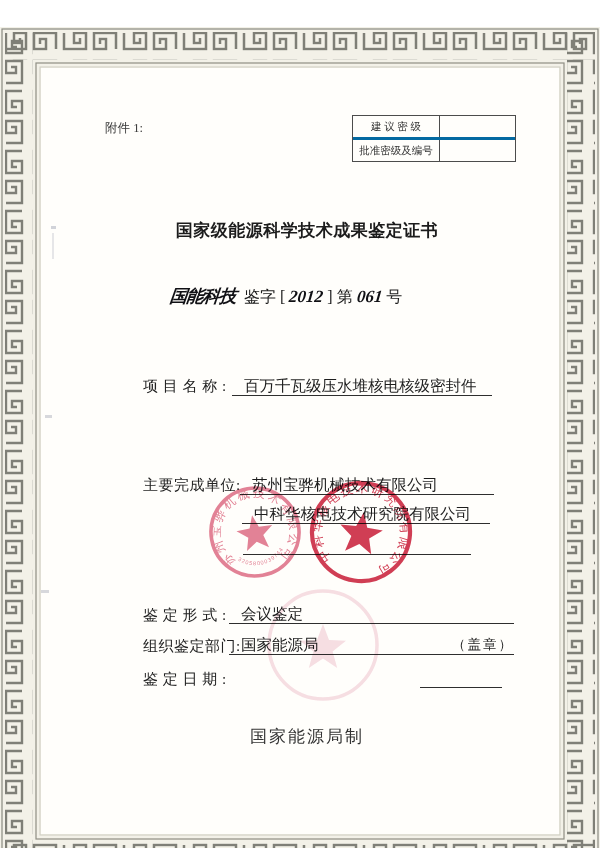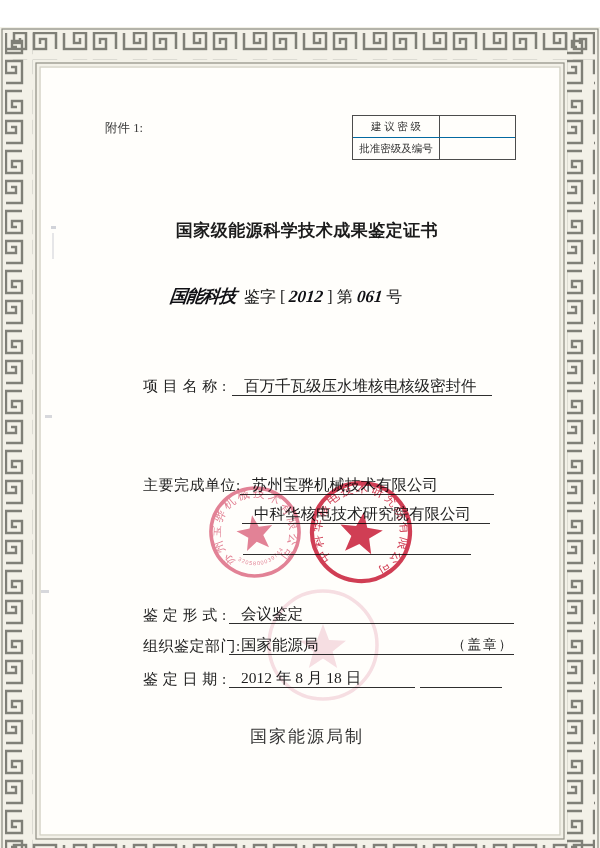--- a/index.html
+++ b/index.html
@@ -7,21 +7,21 @@
        font-family:"Liberation Serif","DejaVu Serif",serif;color:#222;}
   .page{position:relative;width:600px;height:848px;background:#ef4444;margin-top:27px;}
   .frame-svg{position:absolute;left:0;top:0;z-index:0;}
   .content{position:absolute;left:0;top:0;width:600px;height:848px;z-index:1;}
 
   .attachment{position:absolute;left:105px;top:93px;font-size:12.5px;color:#3a3a3a;}
 
   .cls-table{position:absolute;left:352px;top:88px;width:162px;
              border:1px solid #4c4c4c;border-collapse:collapse;}
   .cls-table .row{display:flex;height:21px;}
-  .cls-table .row + .row{border-top:1px solid #0369a1;}
+  .cls-table .row + .row{border-top:3px solid #0369a1;}
   .cls-table .lbl{width:86px;border-right:1px solid #4c4c4c;
                   font-size:10.5px;display:flex;align-items:center;justify-content:center;
                   color:#333;white-space:nowrap;}
   .cls-table .val{flex:1;}
 
   .title{position:absolute;left:42px;top:192px;width:530px;text-align:center;
          font-family:"Liberation Sans","DejaVu Sans",sans-serif;
          font-size:17px;font-weight:600;letter-spacing:0.5px;color:#1c1c1c;}
 
   .docline{position:absolute;left:170px;top:257px;font-size:16px;color:#1b1b1b;
@@ -116,21 +116,20 @@
     <div class="field-label" style="top:579px">鉴 定 形 式 :</div>
     <div class="uline pl" style="left:229px;top:577px;width:273px">会议鉴定</div>
 
     <div class="field-label" style="top:610px">组织鉴定部门:</div>
     <div class="uline pl dept-wrap" style="left:229px;top:608px;width:273px">
       <span>国家能源局</span>
       <span class="stamp-note">（盖章）</span>
     </div>
 
     <div class="field-label" style="top:643px">鉴 定 日 期 :</div>
-    <div class="uline pl" style="left:229px;top:641px;width:174px">2012 年 8 月 18 日</div>
     <div class="uline" style="left:420px;top:641px;width:82px"></div>
 
     <div class="footer">国家能源局制</div>
   </div>
 
   <svg class="seal" style="left:195px;top:445px;transform:rotate(-10deg)" width="120" height="120" viewBox="0 0 120 120">
     <defs>
       <path id="arcL" d="M60,95 a35,35 0 1,1 0.05,0" fill="none"></path>
       <path id="arcLnum" d="M30,74 a33,33 0 0,0 60,0" fill="none"></path>
     </defs>

